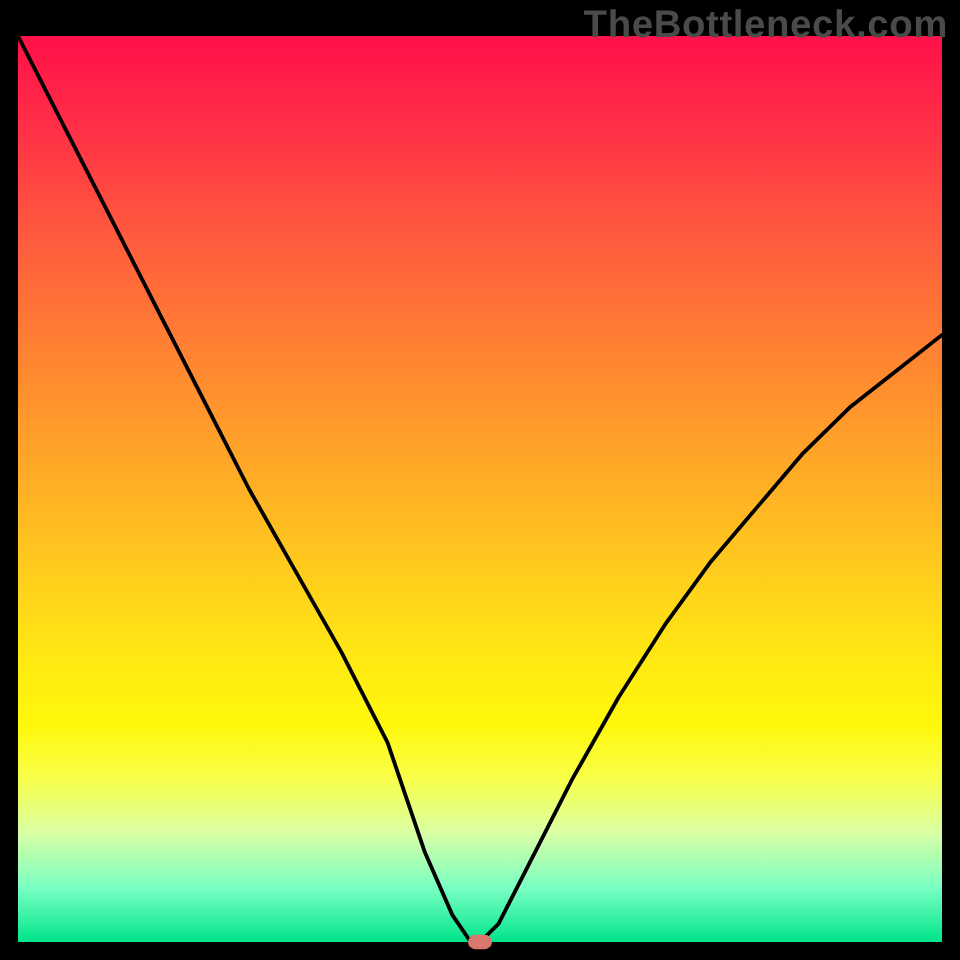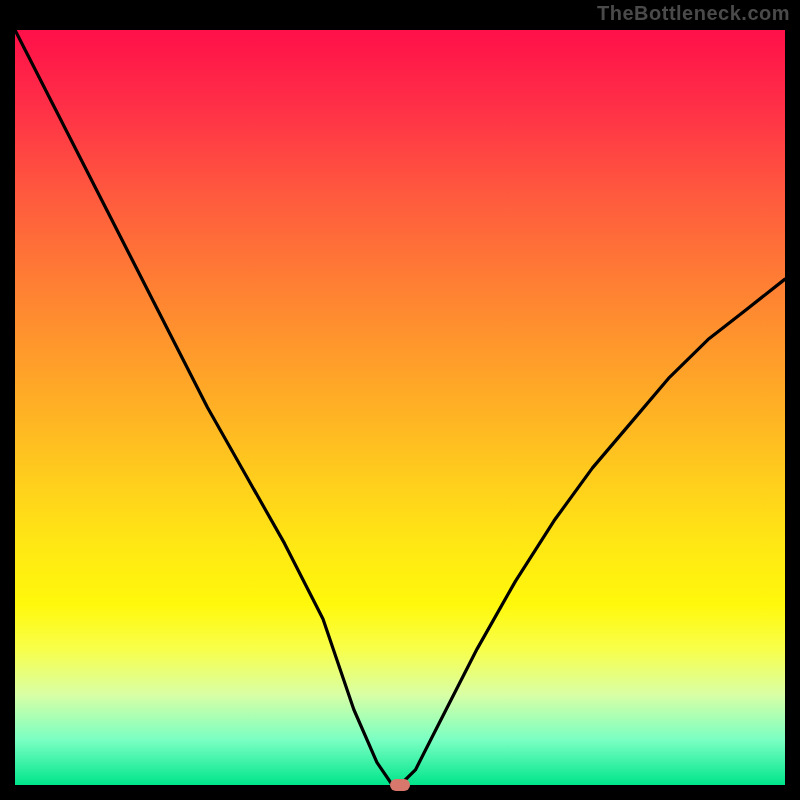--- a/index.html
+++ b/index.html
@@ -15,21 +15,21 @@
     position: relative;
     width: 800px;
     height: 800px;
     background: #000;
   }
   .attribution {
     position: absolute;
     top: 2px;
     right: 10px;
     color: #4a4a4a;
-    font-size: 20px;
+    font-size: 32px;
     font-weight: 600;
     letter-spacing: 0.5px;
     z-index: 10;
   }
   .plot-area {
     position: absolute;
     left: 15px;
     top: 30px;
     width: 770px;
     height: 755px;

